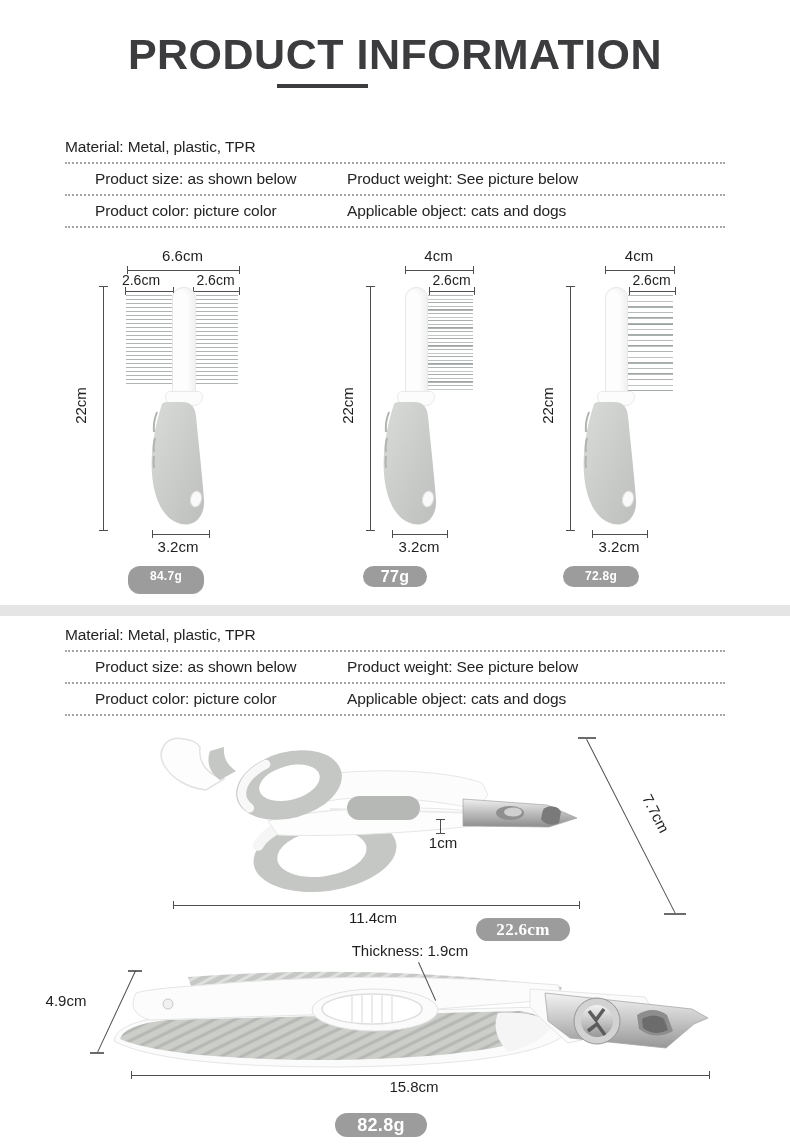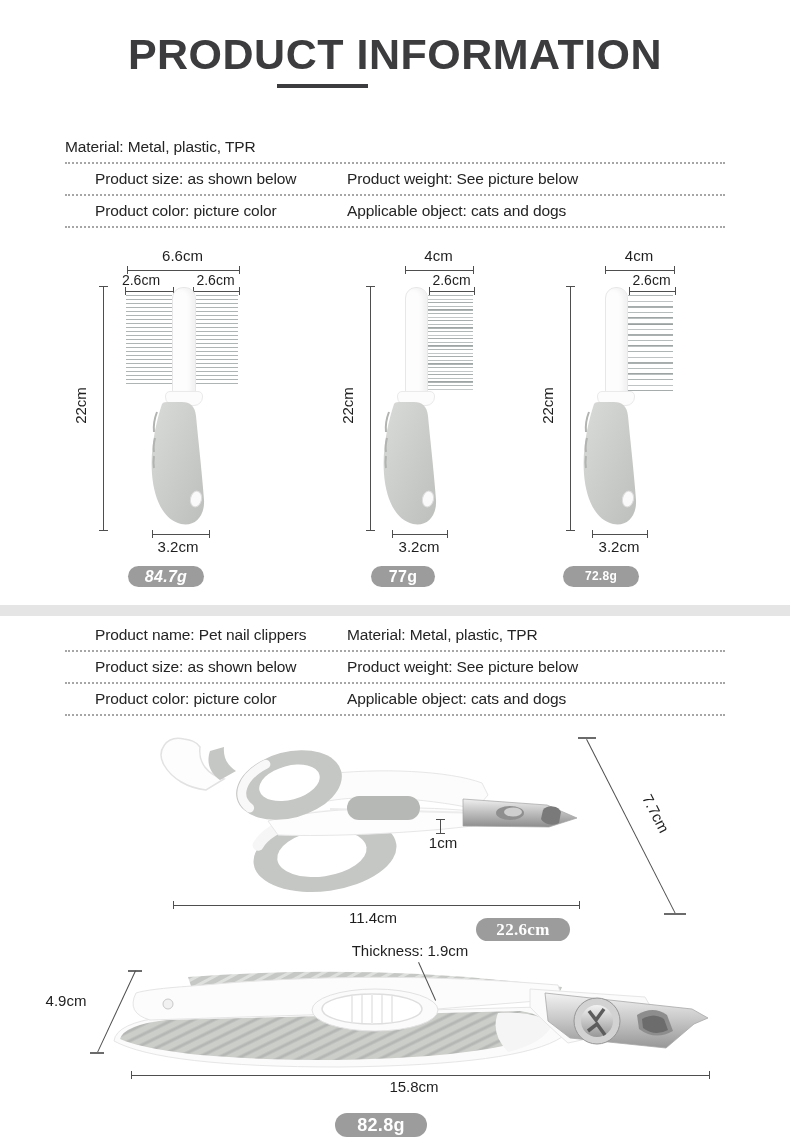--- a/index.html
+++ b/index.html
@@ -85,21 +85,21 @@
       <stop offset="0" stop-color="#d9dbd8"></stop>
           <stop offset="1" stop-color="#bdbfbc"></stop>
         </linearGradient>
       </defs>
     <path d="M14,2 C8,20 2,48 4,72 C6,98 16,118 33,122 C47,125 57,114 56,98 C54,70 50,36 48,14 C47,4 42,0 34,0 L22,0 C18,0 15,0 14,2 Z" fill="url(#hg1)"></path>
     <path d="M9,10 q-4,10 -3,20 M7,36 q-2,8 -1,14 M6,54 q-1,7 0,12" stroke="#b2b4b1" stroke-width="2" fill="none"></path>
     <ellipse cx="48" cy="97" rx="5.5" ry="8" transform="rotate(12 48 97)" fill="#fafafa" stroke="#dcdcdc"></ellipse>
   </svg>
   <div class="dim-h" style="left:152px;top:522px;width:56px;"></div>
   <div class="dim-label" style="left:128px;top:530px;width:100px;">3.2cm</div>
-  <div class="badge" style="left:128px;top:558px;width:76px;height:21px;line-height:21px;font-size:16px;font-style:italic;">84.7g</div>
+  <div class="badge" style="left:128px;top:558px;width:76px;height:28px;line-height:21px;font-size:12px;">84.7g</div>
 
   <div class="dim-label" style="left:405px;top:239px;width:67px;">4cm</div>
   <div class="dim-h" style="left:405px;top:258px;width:67px;"></div>
   <div class="dim-label sm" style="left:424px;top:264px;width:55px;">2.6cm</div>
   <div class="dim-h" style="left:429px;top:279px;width:44px;"></div>
   <div class="dim-v" style="left:366px;top:278px;height:243px;"></div>
   <div class="dim-label rot-90" style="left:325px;top:389px;width:44px;">22cm</div>
 
   <div class="teeth teeth-b" style="left:428px;top:287px;width:45px;height:96px;"></div>
   <div class="comb-spine" style="left:405px;top:279px;width:23px;height:108px;"></div>
@@ -110,21 +110,21 @@
       <stop offset="0" stop-color="#d9dbd8"></stop>
           <stop offset="1" stop-color="#bdbfbc"></stop>
         </linearGradient>
       </defs>
     <path d="M14,2 C8,20 2,48 4,72 C6,98 16,118 33,122 C47,125 57,114 56,98 C54,70 50,36 48,14 C47,4 42,0 34,0 L22,0 C18,0 15,0 14,2 Z" fill="url(#hg2)"></path>
     <path d="M9,10 q-4,10 -3,20 M7,36 q-2,8 -1,14 M6,54 q-1,7 0,12" stroke="#b2b4b1" stroke-width="2" fill="none"></path>
     <ellipse cx="48" cy="97" rx="5.5" ry="8" transform="rotate(12 48 97)" fill="#fafafa" stroke="#dcdcdc"></ellipse>
   </svg>
   <div class="dim-h" style="left:392px;top:522px;width:54px;"></div>
   <div class="dim-label" style="left:369px;top:530px;width:100px;">3.2cm</div>
-  <div class="badge" style="left:371px;top:558px;width:64px;height:21px;line-height:21px;font-size:16px;">77g</div>
+  <div class="badge" style="left:363px;top:558px;width:64px;height:21px;line-height:21px;font-size:16px;">77g</div>
 
   <div class="dim-label" style="left:605px;top:239px;width:68px;">4cm</div>
   <div class="dim-h" style="left:605px;top:258px;width:68px;"></div>
   <div class="dim-label sm" style="left:624px;top:264px;width:55px;">2.6cm</div>
   <div class="dim-h" style="left:629px;top:279px;width:45px;"></div>
   <div class="dim-v" style="left:566px;top:278px;height:243px;"></div>
   <div class="dim-label rot-90" style="left:525px;top:389px;width:44px;">22cm</div>
 
   <div class="teeth teeth-c" style="left:628px;top:287px;width:45px;height:96px;"></div>
   <div class="comb-spine" style="left:605px;top:279px;width:23px;height:108px;"></div>
@@ -141,21 +141,20 @@
     <ellipse cx="48" cy="97" rx="5.5" ry="8" transform="rotate(12 48 97)" fill="#fafafa" stroke="#dcdcdc"></ellipse>
   </svg>
   <div class="dim-h" style="left:592px;top:522px;width:54px;"></div>
   <div class="dim-label" style="left:569px;top:530px;width:100px;">3.2cm</div>
   <div class="badge" style="left:563px;top:558px;width:76px;height:21px;line-height:21px;font-size:12px;">72.8g</div>
 
   <div class="divider" style="top:597px;height:11px;"></div>
 
   <div class="spec-table" style="top:612px;">
     <div class="spec-row">
-      <div class="cell-l">Product name: Pet nail clippers</div>
       <div class="cell-r">Material: Metal, plastic, TPR</div>
     </div>
     <div class="spec-row">
       <div class="cell-l">Product size: as shown below</div>
       <div class="cell-r">Product weight: See picture below</div>
     </div>
     <div class="spec-row">
       <div class="cell-l">Product color: picture color</div>
       <div class="cell-r">Applicable object: cats and dogs</div>
     </div>

